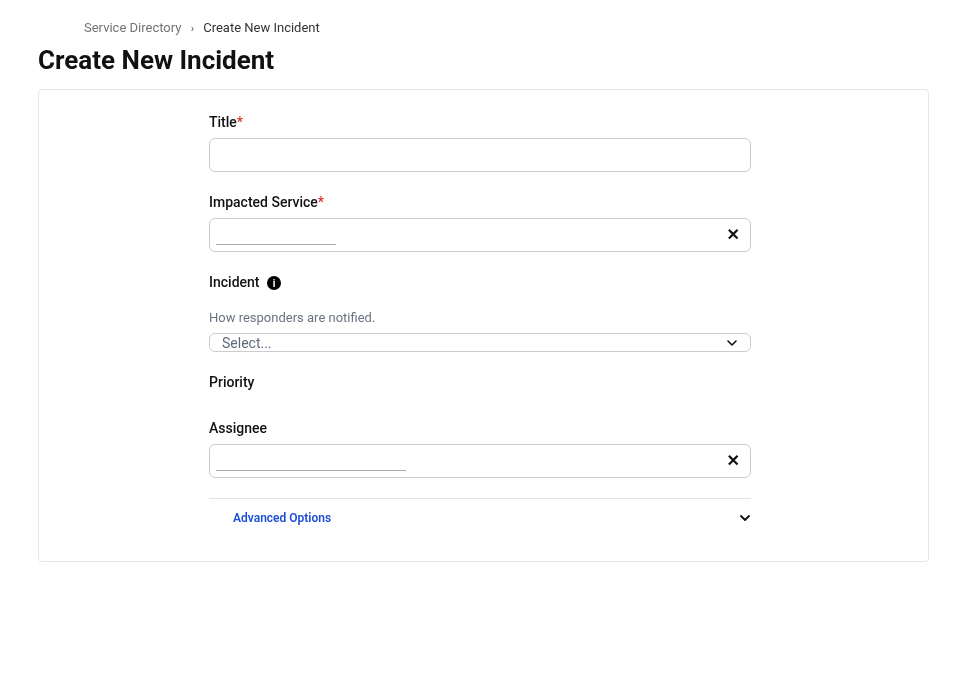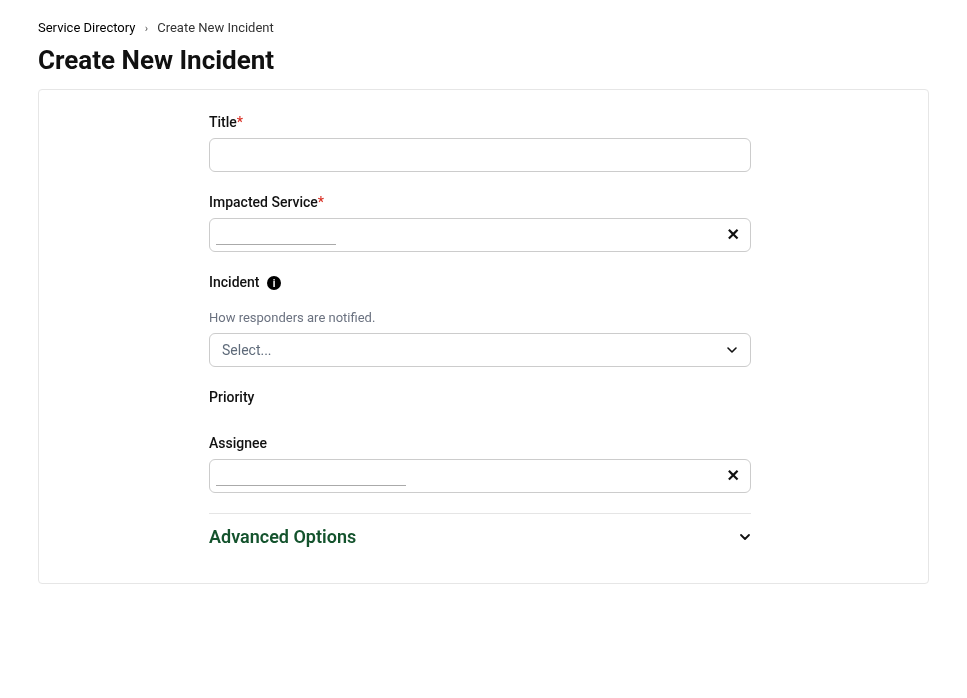--- a/index.html
+++ b/index.html
@@ -9,22 +9,23 @@
       color: #000;
       padding: 20px 38px;
       width: 967px;
     }
     .breadcrumb {
       font-size: 13px;
       color: #333;
       margin-bottom: 10px;
     }
     .breadcrumb a {
-      color: #000000;
+      color: #737373;
       text-decoration: none;
+      margin-left: 46px;
     }
     .breadcrumb .sep {
       color: #555;
       margin: 0 6px;
       font-size: 11px;
     }
     .breadcrumb .current { color: #333; }
     h1.page-title {
       font-size: 26px;
       font-weight: 700;
@@ -87,21 +88,21 @@
       background: none;
       border: none;
       cursor: pointer;
       font-size: 16px;
       font-weight: 700;
       line-height: 1;
       color: #111;
       padding: 0;
     }
     .select-box {
-      height: 34px;
+      height: 19px;
       display: flex;
       align-items: center;
       justify-content: space-between;
       padding: 8px 12px;
       cursor: pointer;
     }
     .select-box .sel-text {
       font-size: 14px;
       color: #111;
     }
@@ -132,23 +133,24 @@
       margin-top: 12px;
     }
     .adv-row {
       display: flex;
       justify-content: space-between;
       align-items: center;
       padding: 12px 0;
       cursor: pointer;
     }
     .adv-row .adv-label {
-      font-size: 18px;
+      font-size: 12px;
       font-weight: 600;
-      color: #14532d;
+      color: #1d4ed8;
+      margin-left: 24px;
     }
   </style>
 </head>
 <body>
 
 <div class="breadcrumb">
   <a href="#">Service Directory</a>
   <span class="sep">›</span>
   <span class="current">Create New Incident</span>
 </div>

